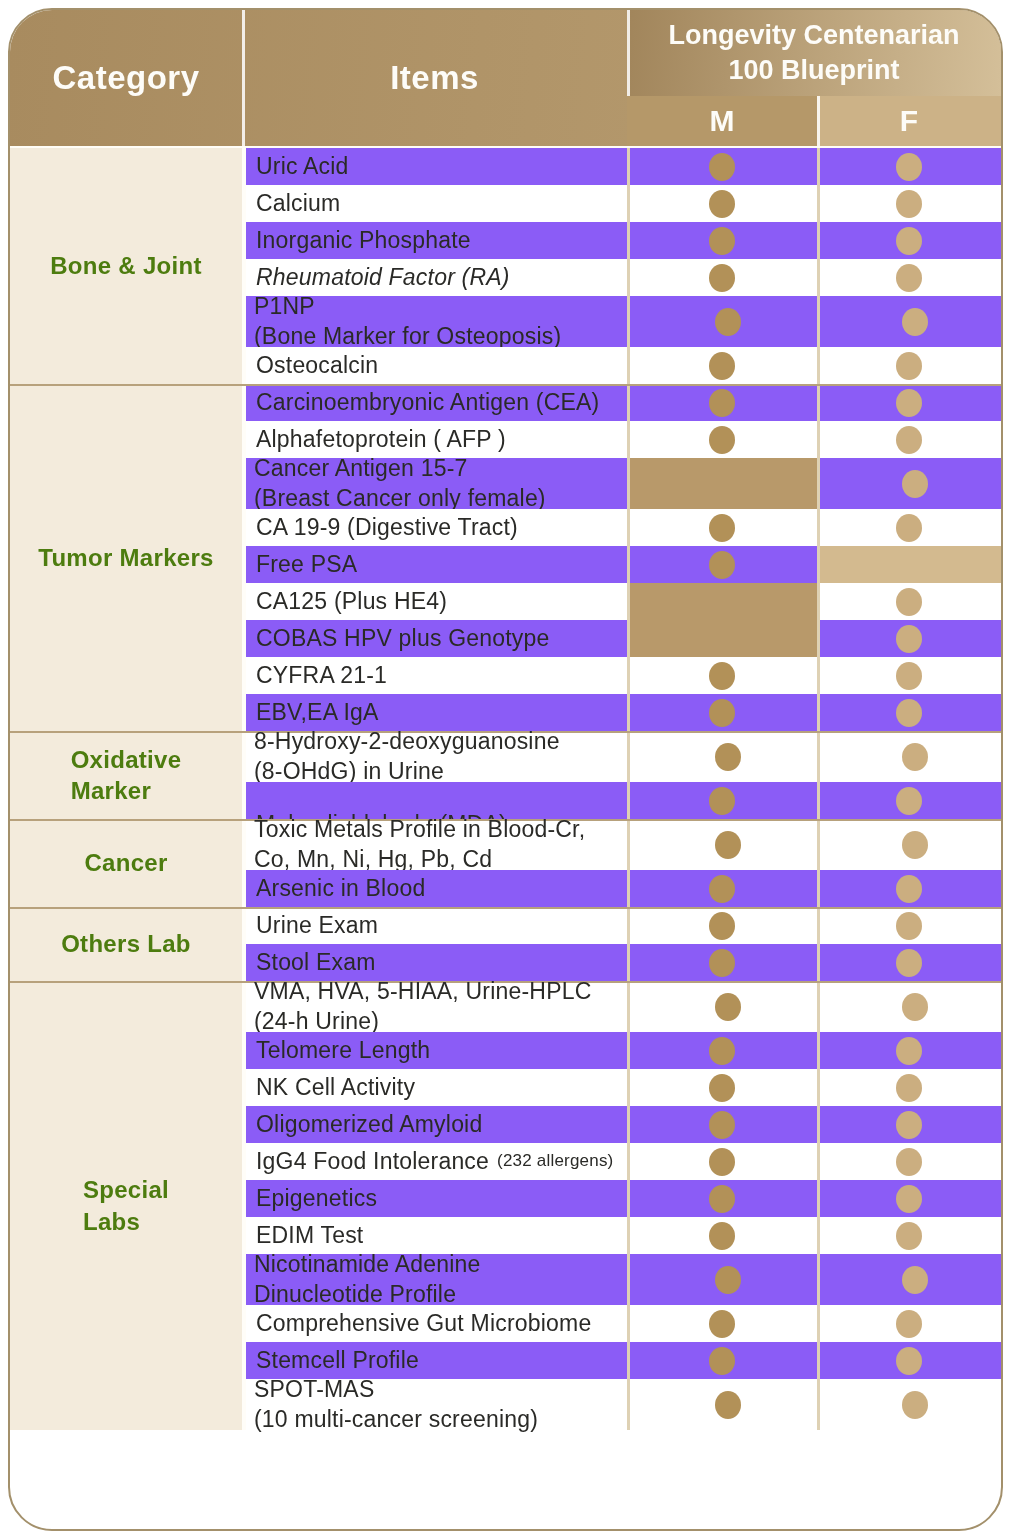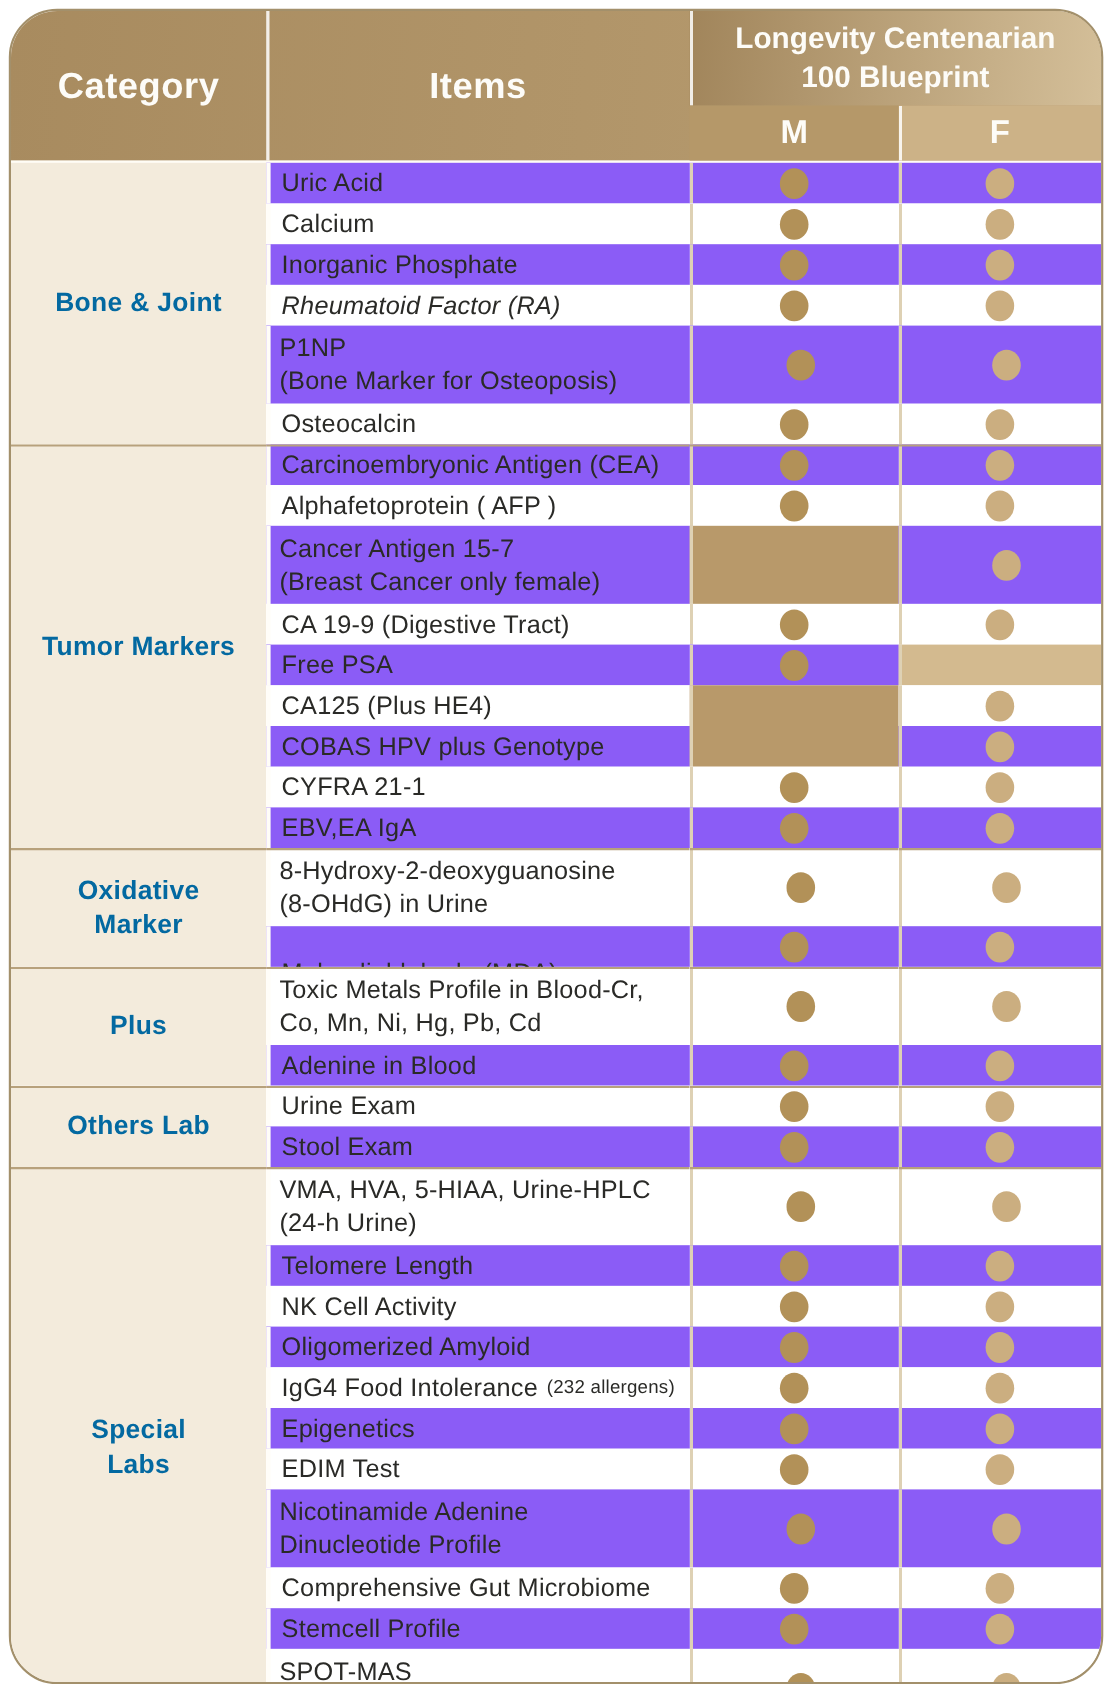--- a/index.html
+++ b/index.html
@@ -22,32 +22,32 @@
     grid-column:3 / span 2;grid-row:1;font-size:27px;line-height:1.28;text-align:center;white-space:pre-line;
     background:linear-gradient(95deg,#a1855b 0%,#d4bf99 100%);
     box-shadow:inset 3px 0 0 rgba(255,255,255,.85);
   }
   .th-m{grid-column:3;grid-row:2;font-size:30px;background:#b59869;}
   .th-f{grid-column:4;grid-row:2;font-size:30px;background:#ccb287;box-shadow:inset 3px 0 0 rgba(255,255,255,.85);}
   
   .tbody{display:grid;grid-template-columns:232px 385px 190px 184px;flex:1 1 auto;align-content:start;}
   .cell{display:flex;align-items:center;box-sizing:border-box;}
   .category-cell{
-    grid-column:1;background:#f3ebdc;justify-content:center;text-align:center;
-    font-weight:bold;font-size:24px;color:#0369a1;white-space:pre-line;line-height:1.3;letter-spacing:.3px;
+    grid-column:1;background:#f3ebdc;justify-content:center;
+    font-weight:bold;font-size:24px;color:#4d7c0f;white-space:pre-line;line-height:1.3;letter-spacing:.3px;
   }
   .item-cell{
     grid-column:2;padding-left:14px;padding-right:4px;font-size:23px;color:#2a2a27;line-height:1.3;
     box-shadow:inset 4px 0 0 #fffdf8;white-space:pre-line;letter-spacing:.2px;
   }
   .item-suffix{font-size:17px;margin-left:8px;white-space:nowrap;align-self:center;}
   .m-cell{grid-column:3;justify-content:center;box-shadow:inset 3px 0 0 #ded1b4;}
   .f-cell{grid-column:4;justify-content:center;box-shadow:inset 3px 0 0 #ded1b4;}
   .h1{height:37px;}
-  .h2{height:71px;padding-left:12px;}
+  .h2{height:51px;padding-left:12px;}
   .cream{background:#8b5cf6;}
   .white{background:#ffffff;}
   .block-m{background:#b8996a;}
   .block-f{background:#d3ba8f;}
   .dot{width:26px;height:28px;border-radius:50%;flex:0 0 auto;}
   .m-dot{background:#b29158;}
   .f-dot{background:#cbae80;}
   .cat-top{box-shadow:inset 0 2px 0 #b7a17c;}
   .item-cell.cat-top{box-shadow:inset 0 2px 0 #b7a17c, inset 4px 0 0 #fffdf8;}
   .m-cell.cat-top,.f-cell.cat-top{box-shadow:inset 0 2px 0 #b7a17c, inset 3px 0 0 #ded1b4;}
@@ -176,30 +176,30 @@
       <div class="cell f-cell h2 cat-top white">
         <div class="dot f-dot"></div>
       </div>
       <div class="cell item-cell cream h1"><div class="" style="display: inline; margin-top: 48px;">Malondialdehyde (MDA)</div></div>
       <div class="cell m-cell h1 cream">
         <div class="dot m-dot"></div>
       </div>
       <div class="cell f-cell h1 cream">
         <div class="dot f-dot"></div>
       </div>
-      <div class="cell category-cell cat-top" style="grid-row: span 2;">Plus</div>
+      <div class="cell category-cell cat-top" style="grid-row: span 2;">Cancer</div>
       <div class="cell item-cell white h2 cat-top"><div class="" style="display: inline;">Toxic Metals Profile in Blood-Cr,
 Co, Mn, Ni, Hg, Pb, Cd</div></div>
       <div class="cell m-cell h2 cat-top white">
         <div class="dot m-dot"></div>
       </div>
       <div class="cell f-cell h2 cat-top white">
         <div class="dot f-dot"></div>
       </div>
-      <div class="cell item-cell cream h1"><div class="" style="display: inline;">Adenine in Blood</div></div>
+      <div class="cell item-cell cream h1"><div class="" style="display: inline;">Arsenic in Blood</div></div>
       <div class="cell m-cell h1 cream">
         <div class="dot m-dot"></div>
       </div>
       <div class="cell f-cell h1 cream">
         <div class="dot f-dot"></div>
       </div>
       <div class="cell category-cell cat-top" style="grid-row: span 2;">Others Lab</div>
       <div class="cell item-cell white h1 cat-top"><div class="" style="display: inline;">Urine Exam</div></div>
       <div class="cell m-cell h1 cat-top white">
         <div class="dot m-dot"></div>

